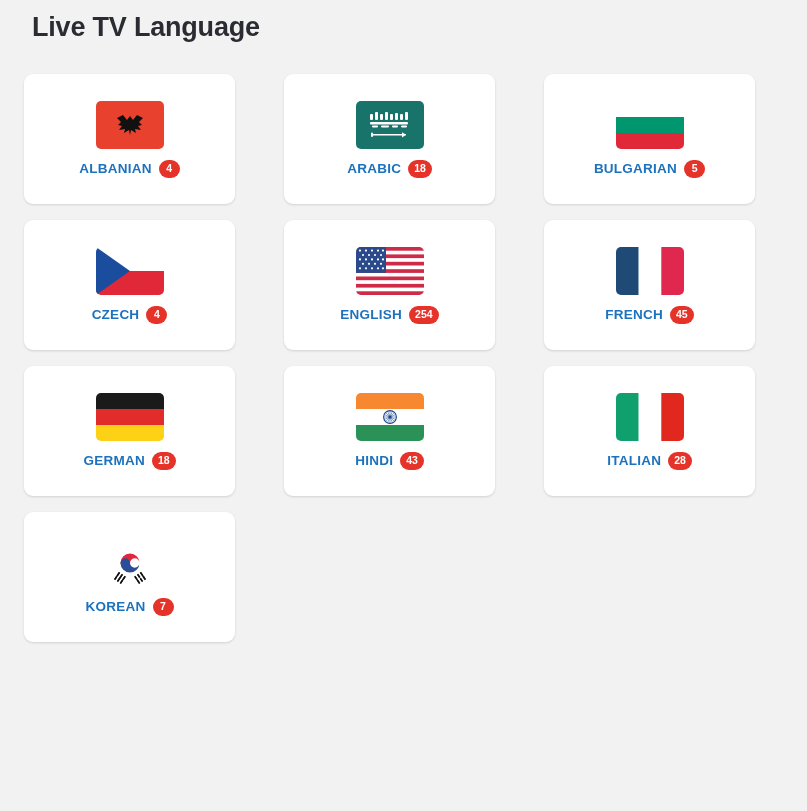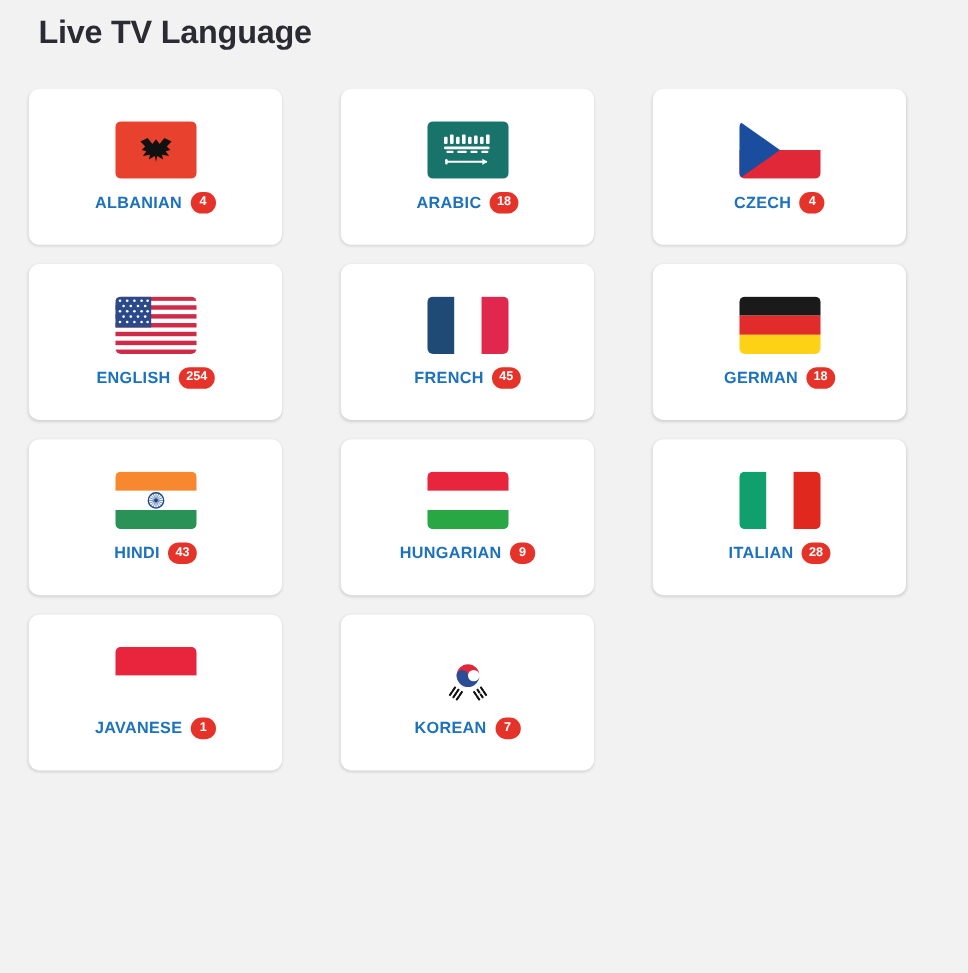--- a/index.html
+++ b/index.html
@@ -140,20 +140,35 @@
       <rect x="16" y="33" width="34" height="1.6" rx="0.8"></rect>
       <path d="M50 33.8 L46 31.2 L46 36.4 Z"></path>
       <rect x="15" y="31.6" width="2" height="4.4" rx="1"></rect>
     </g>
           </svg>
         </span>
       </div>
       <div class="card-label-row">
         <span class="lang-name">ARABIC</span>
         <span class="count-badge">18</span>
+      </div>
+    </div>
+    <div class="lang-card">
+      <div class="flag-wrap">
+        <span class="flag">
+          <svg viewBox="0 0 68 48">
+            <rect width="68" height="16" fill="#ffffff"></rect>
+    <rect y="16" width="68" height="16" fill="#00966e"></rect>
+            <rect y="32" width="68" height="16" fill="#e02839"></rect>
+          </svg>
+        </span>
+      </div>
+      <div class="card-label-row">
+        <span class="lang-name">BULGARIAN</span>
+        <span class="count-badge">5</span>
       </div>
     </div>
     <div class="lang-card">
       <div class="flag-wrap">
         <span class="flag">
           <svg viewBox="0 0 68 48">
             <rect width="68" height="24" fill="#ffffff"></rect>
     <rect y="24" width="68" height="24" fill="#e02839"></rect>
     <path d="M0 0 L34 24 L0 48 Z" fill="#1a4d9e"></path>
           </svg>
@@ -266,58 +281,29 @@
       </div>
       <div class="card-label-row">
         <span class="lang-name">HINDI</span>
         <span class="count-badge">43</span>
       </div>
     </div>
     <div class="lang-card">
       <div class="flag-wrap">
         <span class="flag">
           <svg viewBox="0 0 68 48">
-            <rect width="68" height="16" fill="#e8253c"></rect>
-    <rect y="16" width="68" height="16" fill="#ffffff"></rect>
-            <rect y="32" width="68" height="16" fill="#29a745"></rect>
-          </svg>
-        </span>
-      </div>
-      <div class="card-label-row">
-        <span class="lang-name">HUNGARIAN</span>
-        <span class="count-badge">9</span>
-      </div>
-    </div>
-    <div class="lang-card">
-      <div class="flag-wrap">
-        <span class="flag">
-          <svg viewBox="0 0 68 48">
             <rect width="22.7" height="48" fill="#10a06e"></rect>
     <rect x="22.7" width="22.6" height="48" fill="#ffffff"></rect>
     <rect x="45.3" width="22.7" height="48" fill="#e0281f"></rect>
           </svg>
         </span>
       </div>
       <div class="card-label-row">
         <span class="lang-name">ITALIAN</span>
         <span class="count-badge">28</span>
-      </div>
-    </div>
-    <div class="lang-card">
-      <div class="flag-wrap">
-        <span class="flag">
-          <svg viewBox="0 0 68 48">
-            <rect width="68" height="24" fill="#e8253c"></rect>
-    <rect y="24" width="68" height="24" fill="#ffffff"></rect>
-          </svg>
-        </span>
-      </div>
-      <div class="card-label-row">
-        <span class="lang-name">JAVANESE</span>
-        <span class="count-badge">1</span>
       </div>
     </div>
     <div class="lang-card">
       <div class="flag-wrap">
         <span class="flag">
           <svg viewBox="0 0 68 48">
             <rect width="68" height="48" fill="#ffffff"></rect>
     <g transform="translate(34,24)">
       <path d="M-9.5 0 A9.5 9.5 0 0 1 9.5 0 A4.75 4.75 0 0 0 0 0 A4.75 4.75 0 0 1 -9.5 0 Z" fill="#e0283c"></path>
       <path d="M9.5 0 A9.5 9.5 0 0 1 -9.5 0 A4.75 4.75 0 0 1 0 0 A4.75 4.75 0 0 0 9.5 0 Z" fill="#2a4d96"></path>

